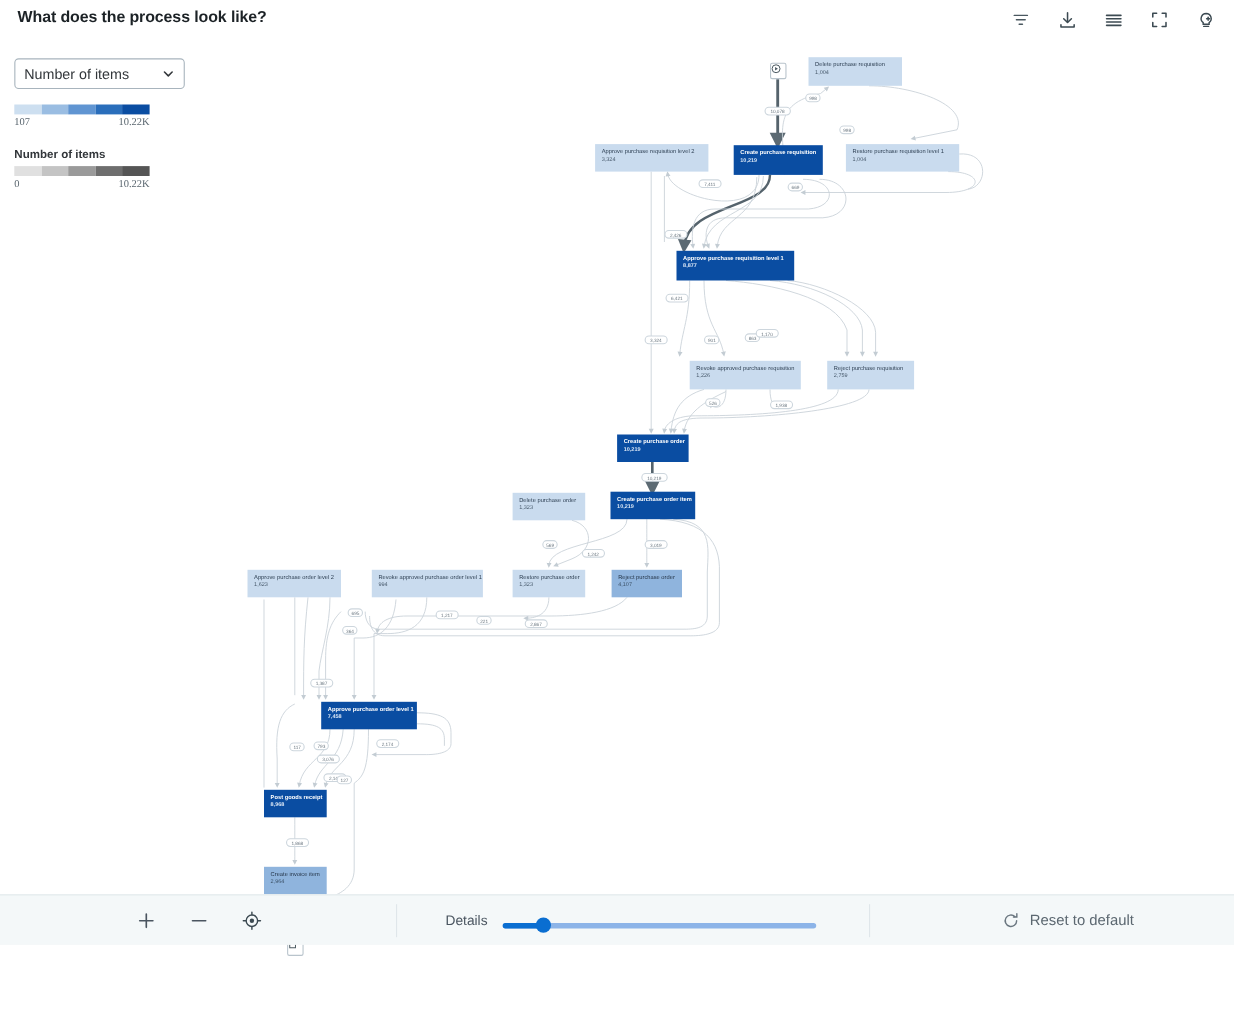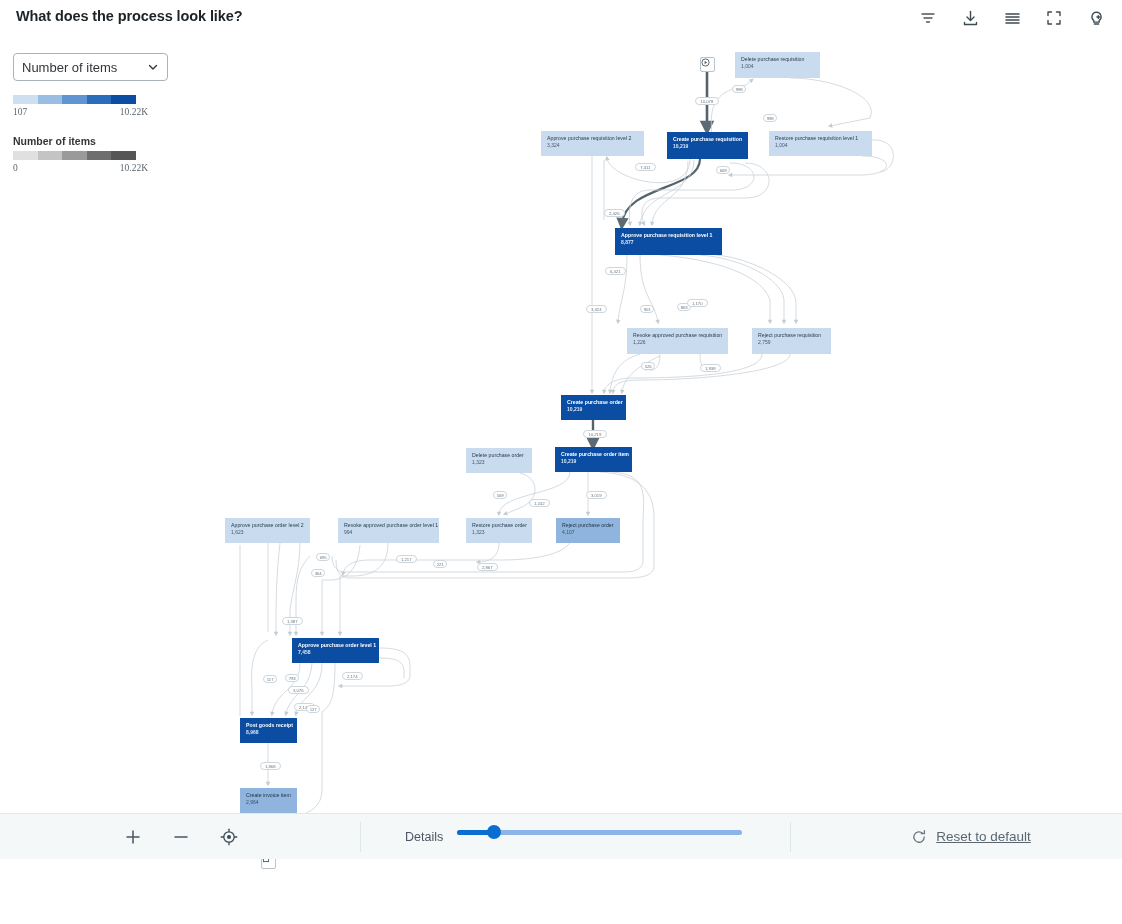--- a/index.html
+++ b/index.html
@@ -50,21 +50,21 @@
     font-size: 10.5px; font-weight: bold; color: #32363a;
     margin-bottom: 4px;
   }
   .swatches { display: flex; width: 123px; height: 9px; }
   .swatches span { flex: 1; height: 9px; }
   .legend-scale {
     position: relative; width: 135px; height: 13px;
     margin-top: 3px; font-size: 9.5px; color: #5b6770; font-family: Liberation Serif, serif;
   }
   .legend-min { position: absolute; left: 0; top: 0; }
-  .legend-max { position: absolute; right: 0; top: 0; }
+  .legend-max { position: absolute; right: 12px; top: 0; }
 
   
   .graph { position: absolute; left: 0; top: 0; width: 1122px; height: 878px; }
   .graph svg { position: absolute; left: 0; top: 0; }
 
   .node { position: absolute; padding: 4px 5px 4px 6px; overflow: hidden; }
   .node .n-label {
     font-size: 5.2px; line-height: 7px; letter-spacing: 0.02px;
     display: block; white-space: nowrap;
   }
@@ -104,39 +104,39 @@
     display: flex; align-items: center; gap: 22px;
     margin-left: 120px;
   }
   .zbtn {
     width: 26px; height: 26px; display: flex; align-items: center;
     justify-content: center; cursor: pointer; background: none;
     border: none; padding: 0;
   }
   .divider { width: 1px; height: 30px; background: #dfe6ea; }
   .details-wrap {
-    display: flex; align-items: flex-start; gap: 14px; margin-left: 0;
+    display: flex; align-items: flex-end; gap: 14px; margin-left: 0;
   }
   .details-label { font-size: 12.5px; color: #4a5560; }
   .slider {
     position: relative; width: 285px; height: 5px;
     background: #8cb4e8; border-radius: 3px;
   }
   .slider-fill {
     position: absolute; left: 0; top: 0; height: 5px;
     background: #0a6ed1; border-radius: 3px;
   }
   .slider-thumb {
     position: absolute; width: 14px; height: 14px; border-radius: 50%;
     background: #0a6ed1; top: -4.5px; cursor: pointer;
   }
   .reset-wrap {
     display: flex; align-items: center; gap: 9px; cursor: pointer;
   }
-  .reset-label { font-size: 13.5px; color: #5b6770; text-decoration: underline; }
+  .reset-label { font-size: 13.5px; color: #5b6770; }
 </style>
 </head>
 <body>
 
 <div id="app">
 
   <div class="header">
     <div class="page-title">What does the process look like?</div>
     <div class="toolbar">
       <button class="tb-btn" title="Filter">

